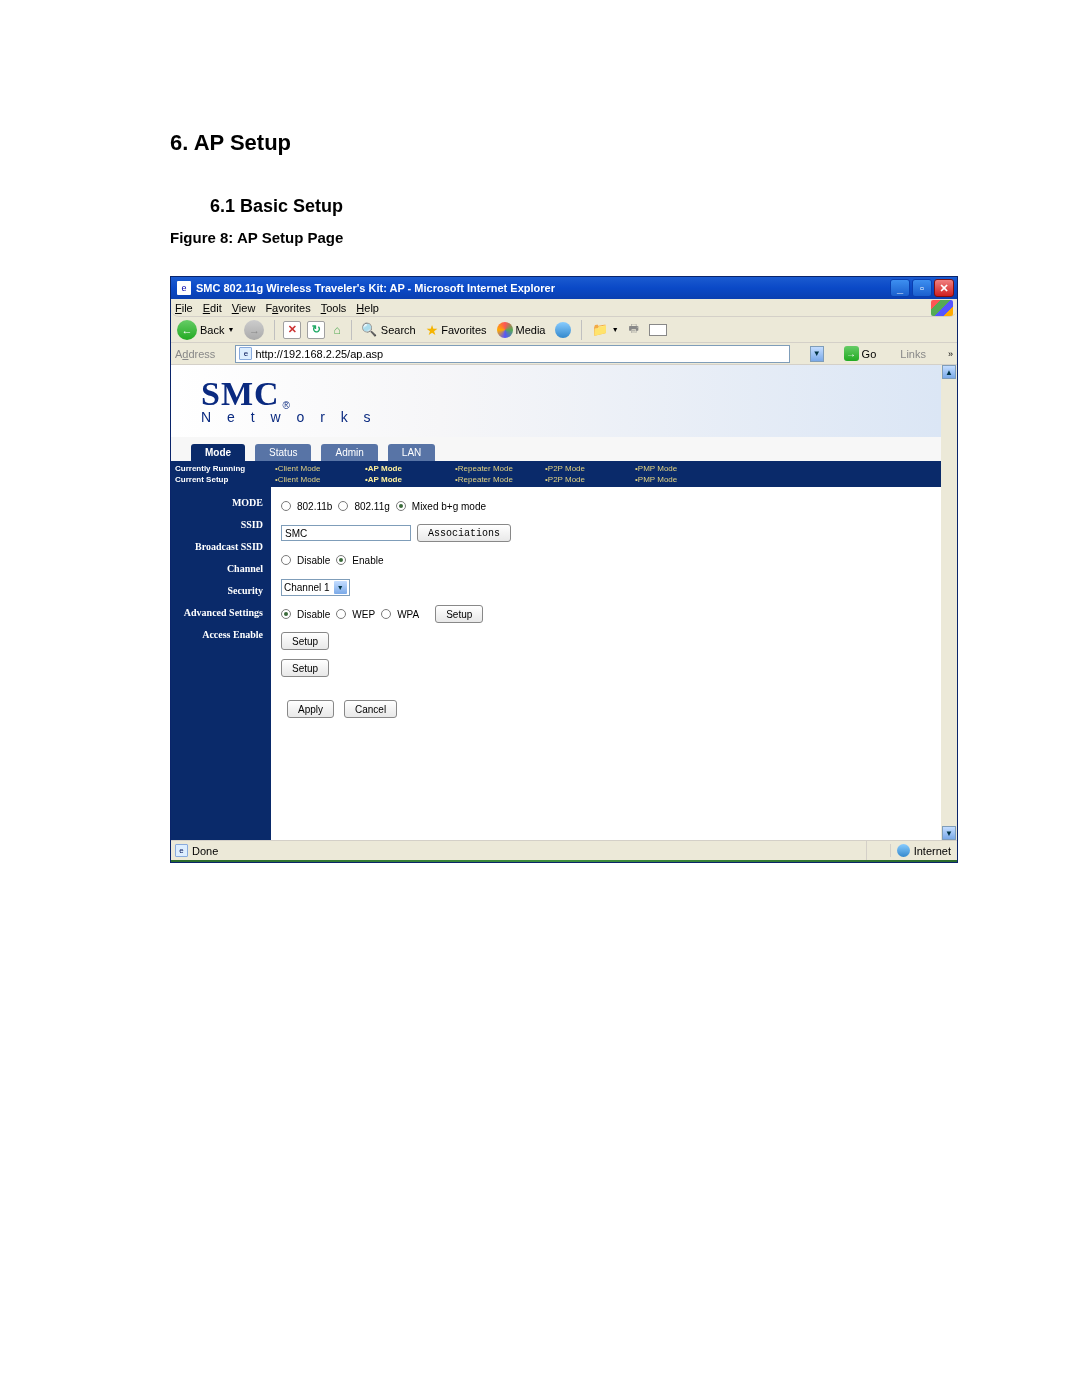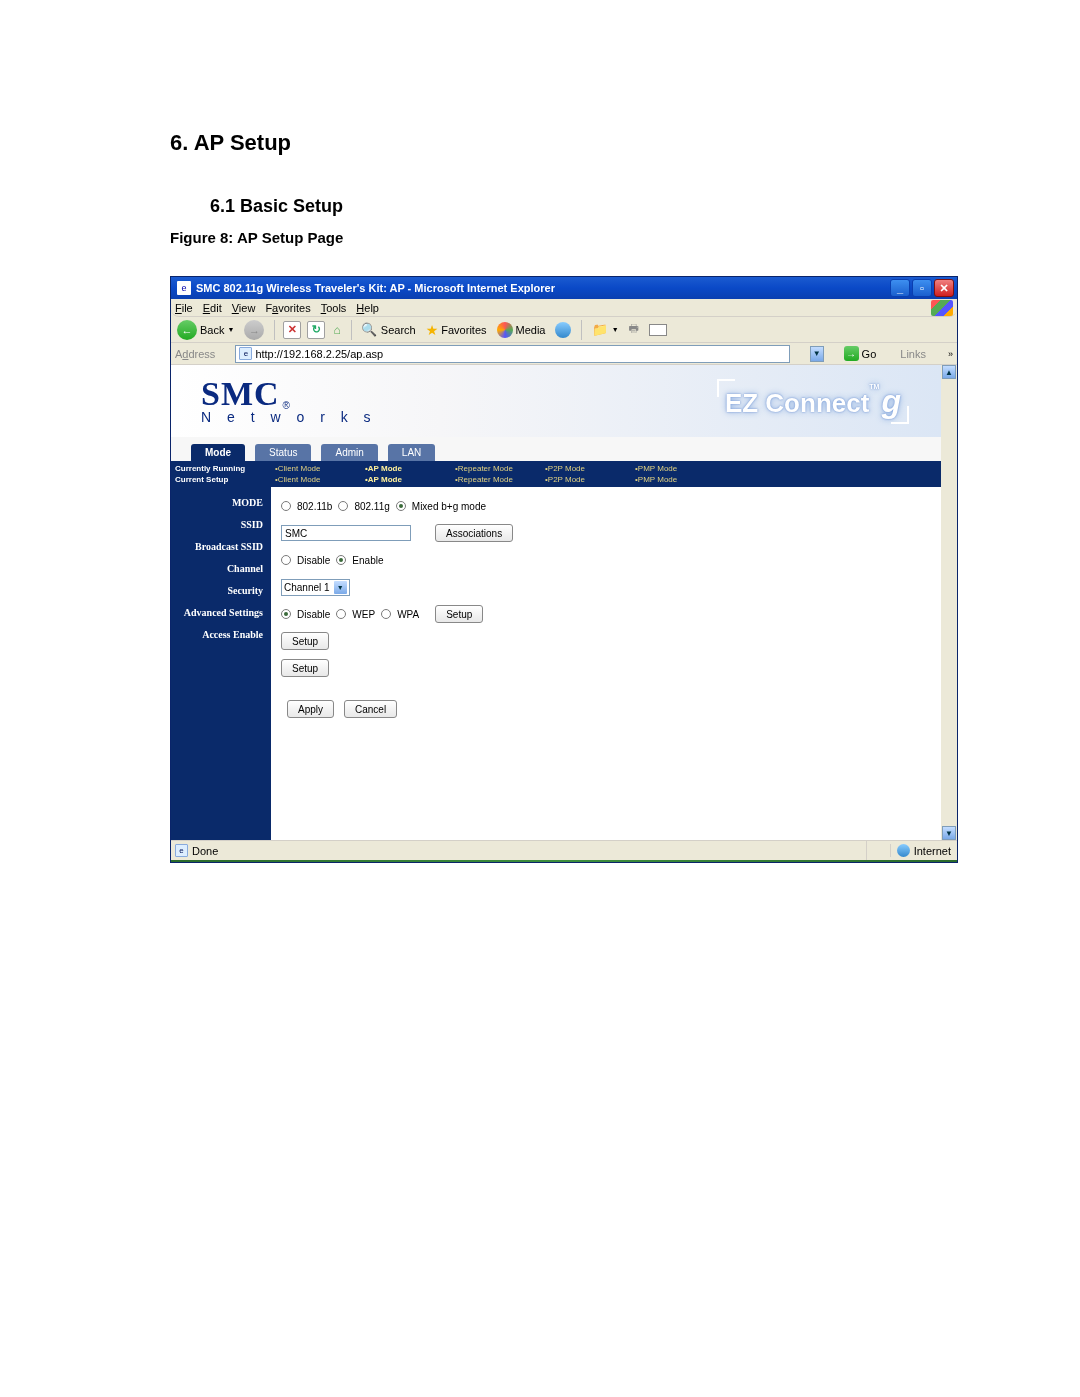--- a/index.html
+++ b/index.html
@@ -358,27 +358,20 @@
       <div class="vp-content">
 
         <div class="banner">
           <div class="smc-logo">
             <div class="smc-main">
               <span class="smc-big">SMC</span>
               <span class="smc-reg">®</span>
             </div>
             <div class="smc-sub">N e t w o r k s</div>
           </div>
-          <div class="ez-logo">
-            <span class="ez-br tl"></span>
-            <span>EZ Connect</span>
-            <span class="ez-tm">TM</span>
-            <span class="ez-g">g</span>
-            <span class="ez-br br"></span>
-          </div>
         </div>
 
         <div class="breakline"></div>
 
         <div class="tabrow">
           <span class="nav-tab active">Mode</span>
           <span class="nav-tab">Status</span>
           <span class="nav-tab">Admin</span>
           <span class="nav-tab">LAN</span>
         </div>
@@ -429,21 +422,21 @@
               <span class="radio"></span>
               <span>802.11b</span>
               <span class="radio"></span>
               <span>802.11g</span>
               <span class="radio checked"></span>
               <span>Mixed b+g mode</span>
             </div>
 
             <div class="frow">
               <span class="txt-input">SMC</span>
-              <span class="btn" style="margin-left:18px;">Associations</span>
+              <span class="btn" style="font-family:Liberation Mono, monospace;">Associations</span>
             </div>
 
             <div class="frow">
               <span class="radio"></span>
               <span>Disable</span>
               <span class="radio checked"></span>
               <span>Enable</span>
             </div>
 
             <div class="frow">

